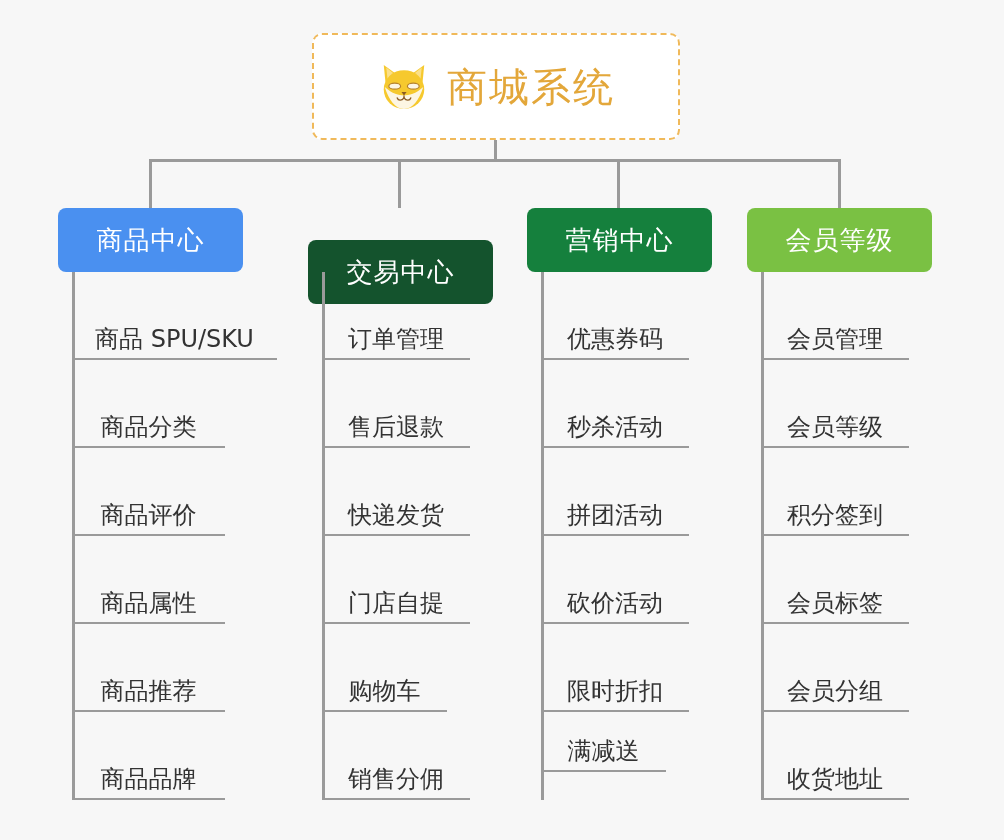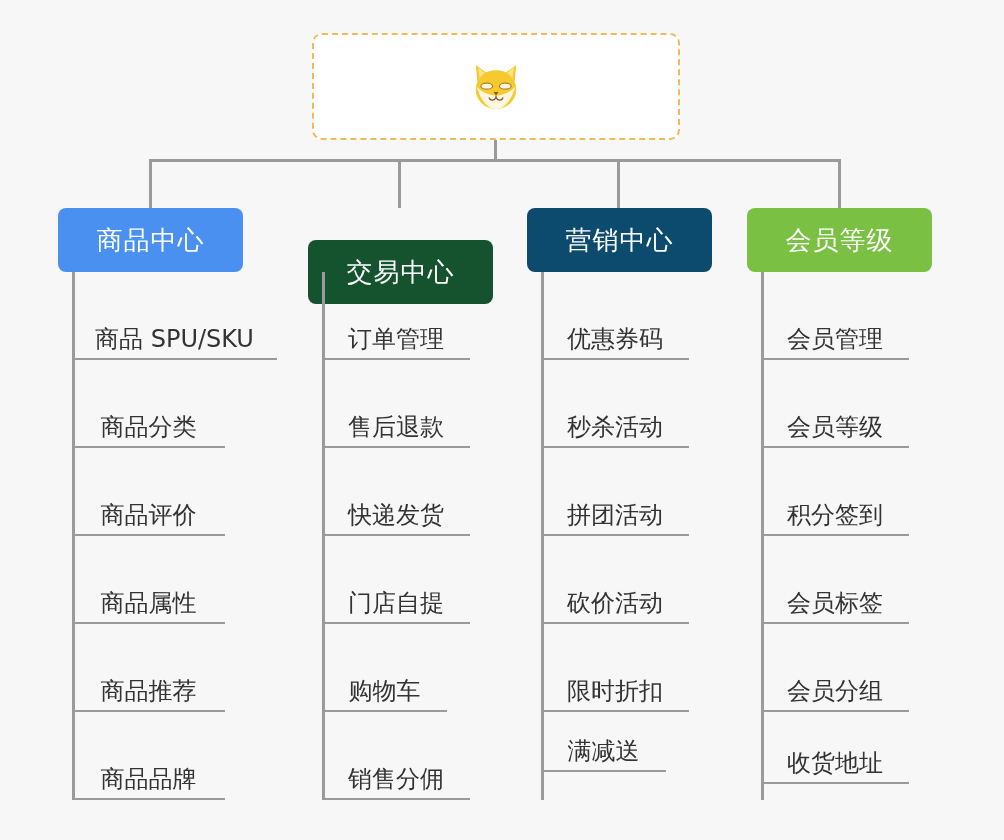--- a/index.html
+++ b/index.html
@@ -130,20 +130,21 @@
         <path d="M9.2 32 C14 48 22 58 32 58 C42 58 50 48 54.8 32 C46 40 38 42 32 42 C26 42 18 40 9.2 32 Z" fill="#fdf6e3"></path>
         <ellipse cx="21" cy="31" rx="7" ry="3.6" fill="#fdf6e3"></ellipse>
         <ellipse cx="43" cy="31" rx="7" ry="3.6" fill="#fdf6e3"></ellipse>
         <ellipse cx="21" cy="31" rx="7" ry="3.6" fill="none" stroke="#b5822c" stroke-width="1.4"></ellipse>
         <ellipse cx="43" cy="31" rx="7" ry="3.6" fill="none" stroke="#b5822c" stroke-width="1.4"></ellipse>
         <path d="M29 38 L35 38 L32 42 Z" fill="#8a5a22"></path>
         <path d="M32 42 L32 45" stroke="#8a5a22" stroke-width="1.6" fill="none"></path>
         <path d="M32 45 C29 49 25 48 24 45" stroke="#8a5a22" stroke-width="1.6" fill="none" stroke-linecap="round"></path>
         <path d="M32 45 C35 49 39 48 40 45" stroke="#8a5a22" stroke-width="1.6" fill="none" stroke-linecap="round"></path>
       </svg>
+      <span class="root-title" style="color: rgb(227, 167, 58);">商城系统</span>
     </div>
   </div>
 
   <div class="conn conn-v" style="left: 494px; top: 140px; height: 22px; background: rgb(154, 154, 154);"></div>
   <div class="conn conn-h" style="left: 149px; top: 159px; width: 692px; background: rgb(154, 154, 154);"></div>
   <div class="conn conn-v" style="left: 149px; top: 159px; height: 49px; background: rgb(154, 154, 154);"></div>
   <div class="conn conn-v" style="left: 398px; top: 159px; height: 49px; background: rgb(154, 154, 154);"></div>
   <div class="conn conn-v" style="left: 617px; top: 159px; height: 49px; background: rgb(154, 154, 154);"></div>
   <div class="conn conn-v" style="left: 838px; top: 159px; height: 49px; background: rgb(154, 154, 154);"></div>
 
@@ -191,21 +192,21 @@
       </div>
     <div class="leaf" style="top:416px; width:125px;">
         <span class="leaf-label">购物车</span>
       </div>
     <div class="leaf" style="top:504px; width:148px;">
         <span class="leaf-label">销售分佣</span>
       </div>
   </div>
 
   <div class="column" style="left:527px; width:200px;">
-    <div class="cat-header" style="width: 185px; background: #0c4a6e;">
+    <div class="cat-header" style="width: 185px; background: #15803d;">
       <span>营销中心</span>
     </div>
     <div class="spine" style="height:528px;"></div>
     <div class="leaf" style="top:64px;  width:148px;">
         <span class="leaf-label">优惠券码</span>
       </div>
     <div class="leaf" style="top:152px; width:148px;">
         <span class="leaf-label">秒杀活动</span>
       </div>
     <div class="leaf" style="top:240px; width:148px;">
@@ -235,18 +236,18 @@
       </div>
     <div class="leaf" style="top:240px; width:148px;">
         <span class="leaf-label">积分签到</span>
       </div>
     <div class="leaf" style="top:328px; width:148px;">
         <span class="leaf-label">会员标签</span>
       </div>
     <div class="leaf" style="top:416px; width:148px;">
         <span class="leaf-label">会员分组</span>
       </div>
-    <div class="leaf" style="top:488px; width:148px;">
+    <div class="leaf" style="top:504px; width:148px;">
         <span class="leaf-label">收货地址</span>
       </div>
   </div>
 
 </div>
 
 </body></html>

